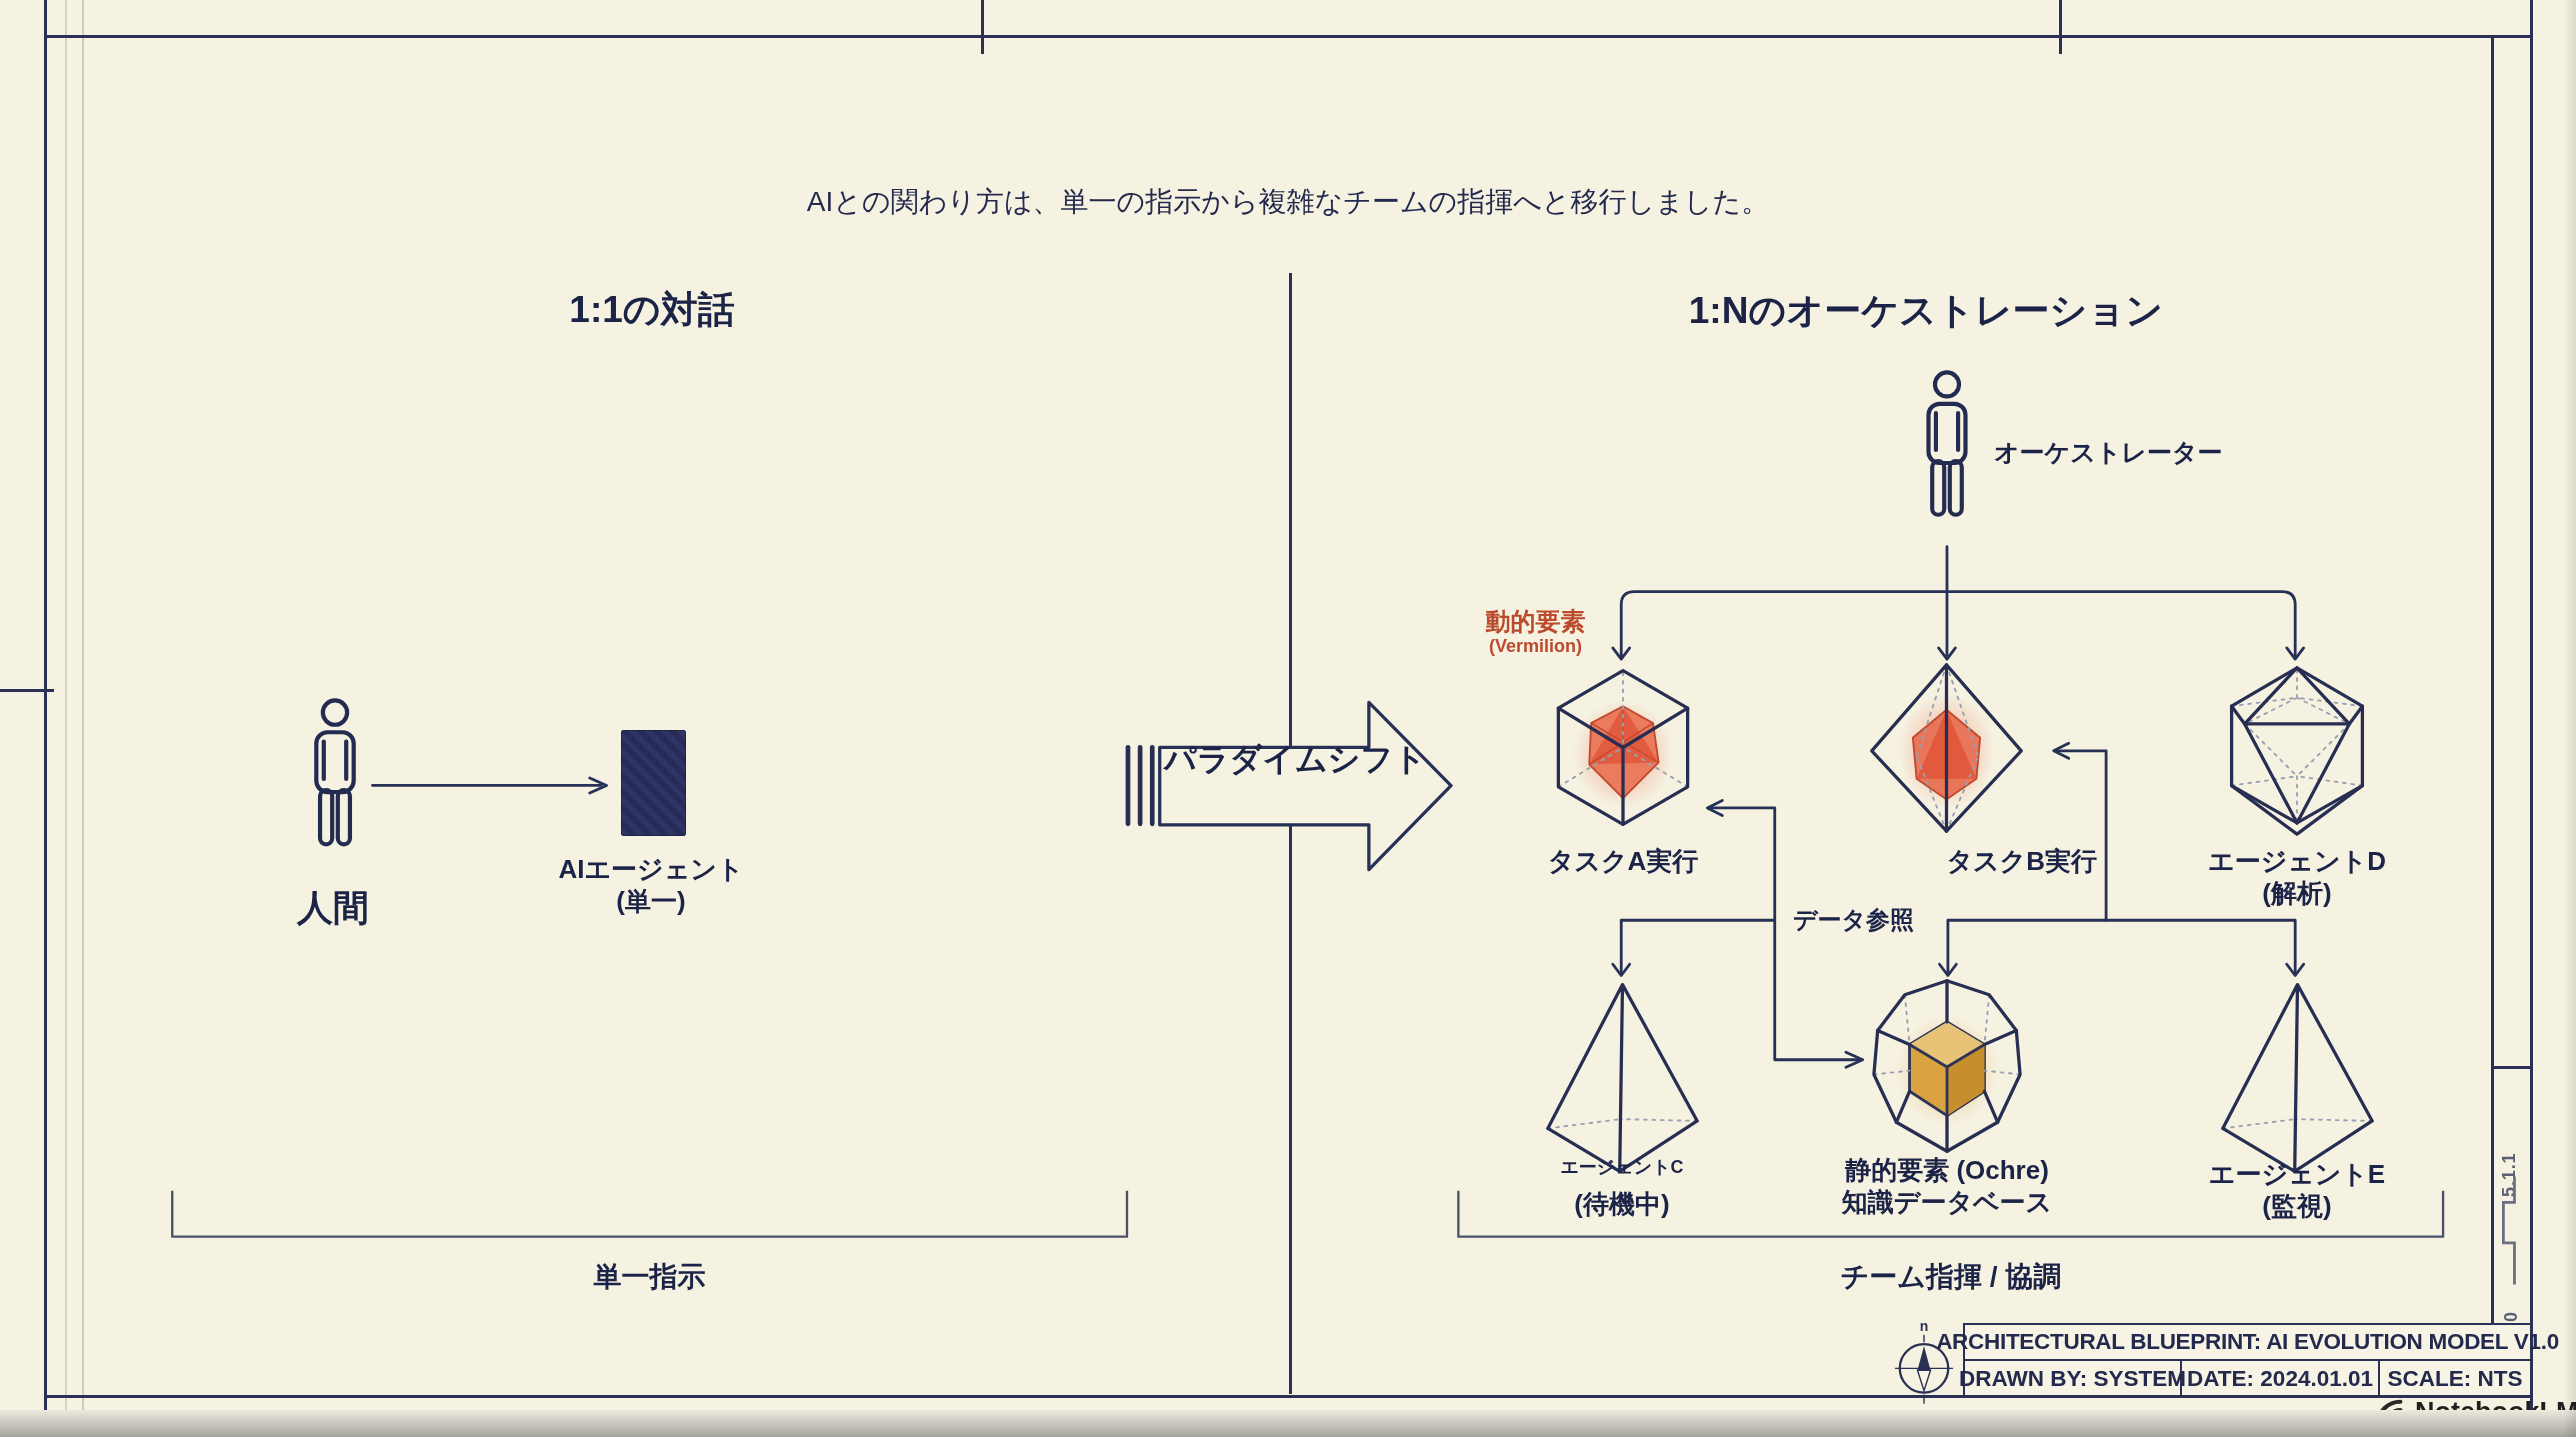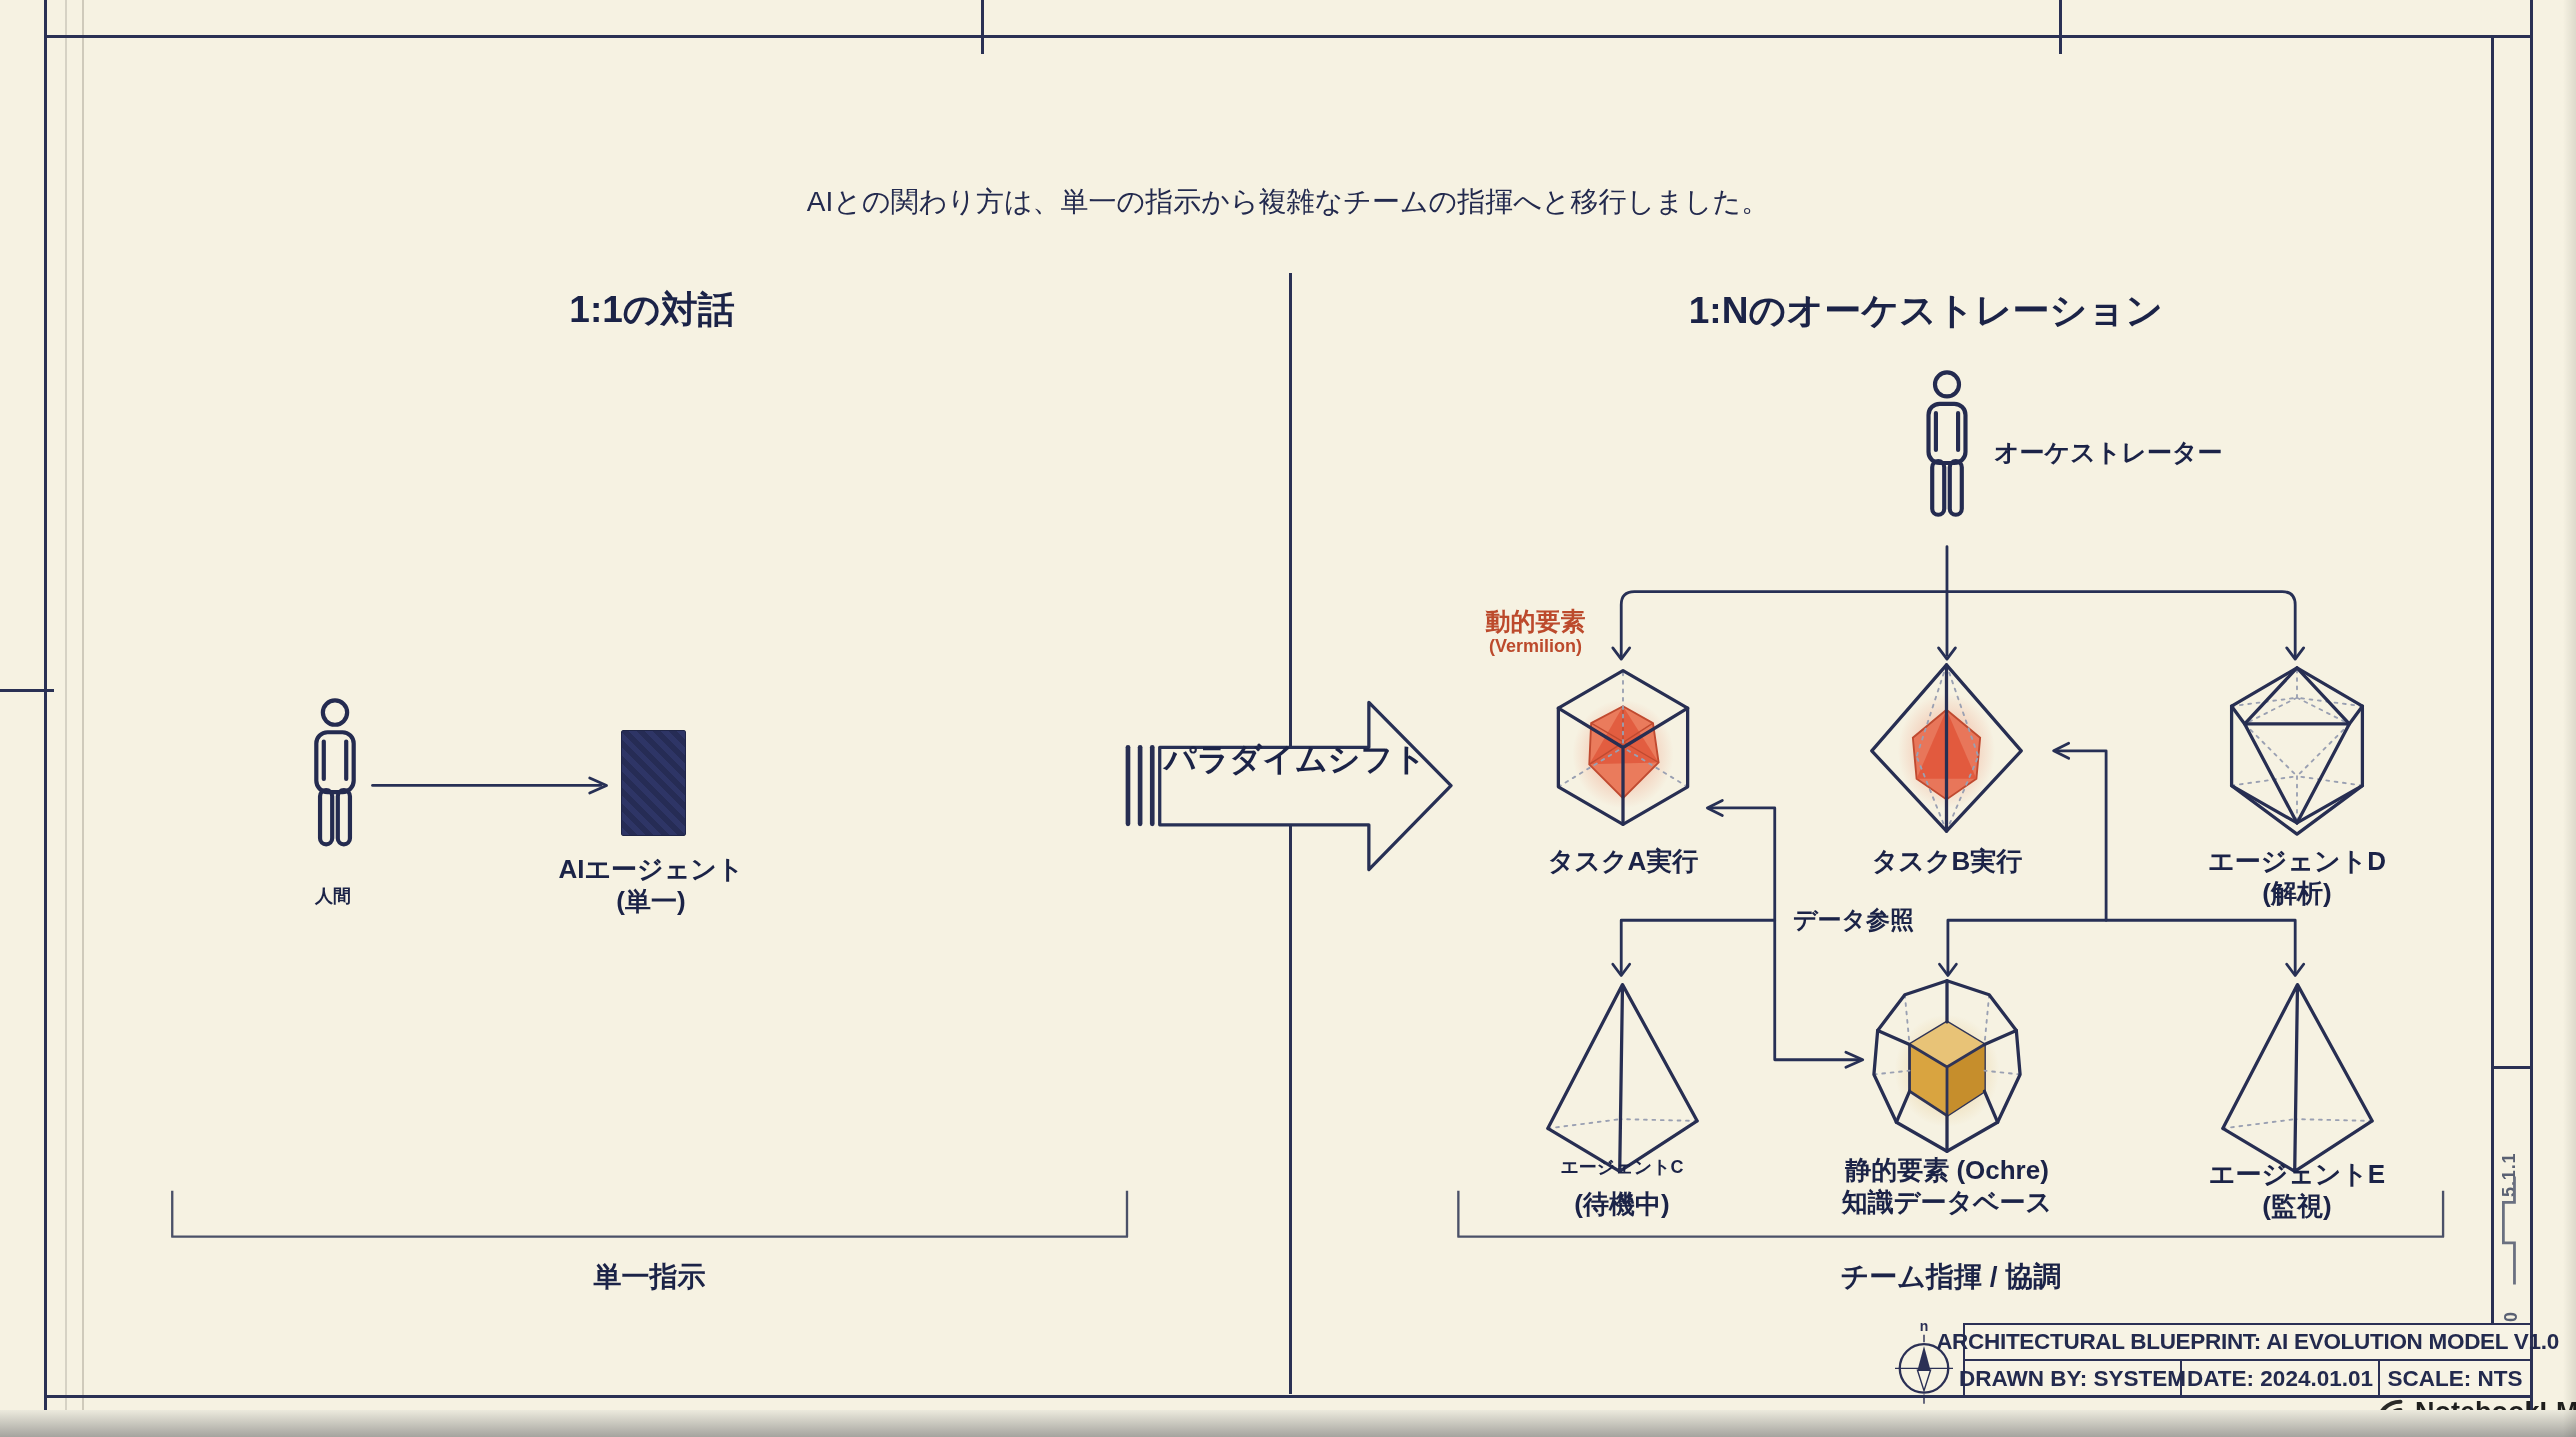--- a/index.html
+++ b/index.html
@@ -56,21 +56,21 @@
   <div class="lbl" style="left:1645px;top:286px;width:562px;font-size:37px;font-weight:800;">1:Nのオーケストレーション</div>
 
   <svg class="svgabs" style="left:292px;top:693px;" width="86" height="185" viewBox="0 0 92 198">
     <circle class="person" cx="46" cy="21" r="13"></circle>
     <rect class="person" x="26" y="42" width="40" height="64" rx="12"></rect>
     <path class="person" d="M34,52 V92"></path>
       <path class="person" d="M58,52 V92"></path>
     <rect class="person" x="30" y="104" width="13" height="58" rx="6.5"></rect>
     <rect class="person" x="49" y="104" width="13" height="58" rx="6.5"></rect>
   </svg>
-  <div class="lbl" style="left:263px;top:884px;width:140px;font-size:18px;">人間</div>
+  <div class="lbl" style="left:263px;top:884px;width:140px;font-size:36px;">人間</div>
 
   <div id="agent-rect"></div>
   <div class="lbl" style="left:534px;top:852px;width:234px;font-size:26px;">AIエージェント</div>
   <div class="lbl" style="left:534px;top:884px;width:234px;font-size:26px;">(単一)</div>
 
   <div class="lbl" style="left:509px;top:1258px;width:281px;font-size:28px;">単一指示</div>
 
   <svg class="svgabs" style="left:1120px;top:695px;" width="339" height="183" viewBox="0 0 362 196">
     <path class="wire" style="stroke-width:5;" d="M8,56 V138"></path>
     <path class="wire" style="stroke-width:5;" d="M21,56 V138"></path>
@@ -142,21 +142,21 @@
           <stop offset="100%" stop-color="rgba(233,96,61,0)"></stop>
       </radialGradient>
     </defs>
     <ellipse cx="84" cy="98" rx="52" ry="62" fill="url(#glowB)"></ellipse>
     <polygon points="84,54 120,84 116,128 84,150 52,128 48,84" fill="#e8765a" stroke="#c04a30" stroke-width="2"></polygon>
     <polygon points="84,54 116,128 52,128" fill="#e0563a" opacity="0.85"></polygon>
     <path class="hid" d="M84,6 L52,104 M84,6 L118,104 M84,184 L52,104 M84,184 L118,104"></path>
     <path class="wire" d="M84,6 L164,98 L84,184 L4,98 Z"></path>
     <path class="wire" d="M84,6 V184"></path>
   </svg>
-  <div class="lbl" style="left:1797px;top:844px;width:300px;font-size:26px;">タスクB実行</div>
+  <div class="lbl" style="left:1797px;top:844px;width:300px;font-size:26px;text-align:right;">タスクB実行</div>
 
   <svg class="svgabs" style="left:2226px;top:664px;" width="142" height="174" viewBox="0 0 152 186">
     <path class="hid" d="M6,45 L76,36 M146,45 L76,36 M76,36 V4 M76,36 L20,64 M76,36 L132,64
                          M20,64 L76,120 M132,64 L76,120 M6,130 L76,120 M146,130 L76,120 M76,120 L76,170"></path>
     <path class="wire" d="M76,4 L146,45 V130 L76,182 L6,130 V45 Z"></path>
     <path class="wire" d="M20,64 L132,64 L76,170 Z"></path>
     <path class="wire" d="M76,4 L20,64 M76,4 L132,64 M6,45 L20,64 M146,45 L132,64 M6,130 L76,170 M146,130 L76,170"></path>
   </svg>
   <div class="lbl" style="left:2147px;top:844px;width:300px;font-size:26px;">エージェントD</div>
   <div class="lbl" style="left:2147px;top:876px;width:300px;font-size:26px;">(解析)</div>

